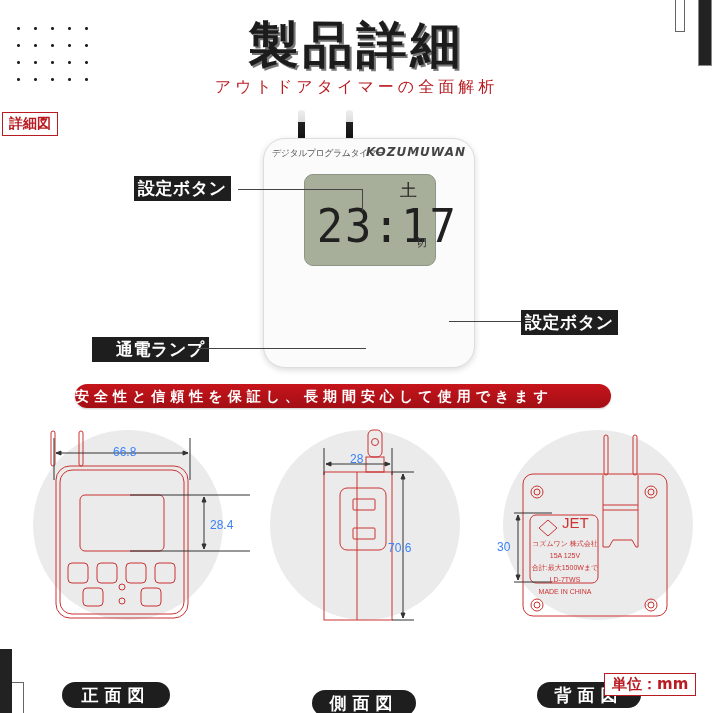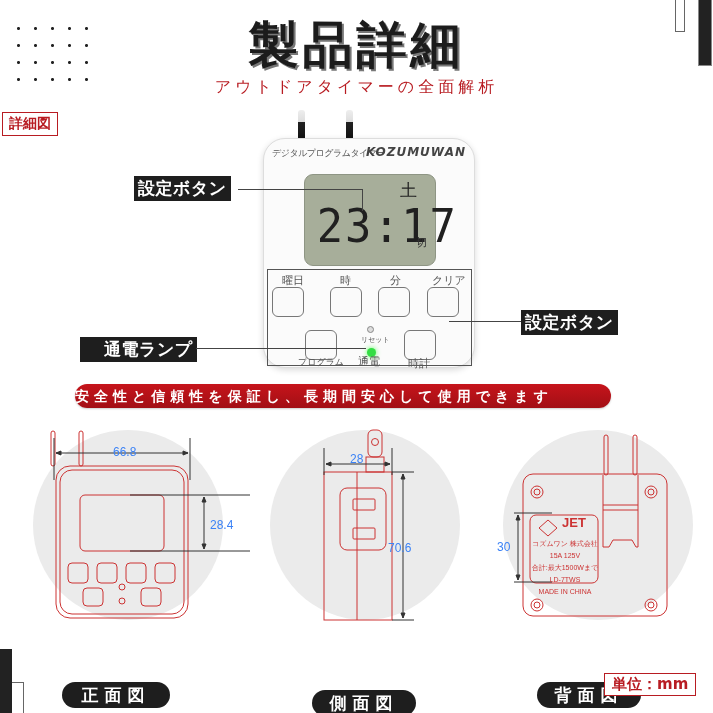--- a/index.html
+++ b/index.html
@@ -79,48 +79,30 @@
 <div class="abs prong" style="left:346px; top:110px;"></div>
 
 <div class="abs device">
   <div class="abs dev-jp">デジタルプログラムタイマー</div>
   <div class="abs dev-brand">KOZUMUWAN</div>
   <div class="abs lcd">
     <div class="abs lcd-day">土</div>
     <div class="abs lcd-time">23:17</div>
     <div class="abs lcd-mode">切</div>
   </div>
-  <div class="abs keypad">
-    <div class="abs key-label" style="left:14px; top:3px;">曜日</div>
-    <div class="abs key-label" style="left:72px; top:3px;">時</div>
-    <div class="abs key-label" style="left:122px; top:3px;">分</div>
-    <div class="abs key-label" style="left:164px; top:3px;">クリア</div>
-    <div class="abs key" style="left:4px; top:17px;"></div>
-    <div class="abs key" style="left:62px; top:17px;"></div>
-    <div class="abs key" style="left:110px; top:17px;"></div>
-    <div class="abs key" style="left:159px; top:17px;"></div>
-    <div class="abs reset-dot" style="left:99px; top:56px;"></div>
-    <div class="abs reset-label" style="left:93px; top:65px;">リセット</div>
-    <div class="abs led" style="left:99px; top:78px;"></div>
-    <div class="abs key" style="left:37px; top:60px;"></div>
-    <div class="abs key" style="left:136px; top:60px;"></div>
-    <div class="abs key-label" style="left:30px; top:86px; font-size:9px;">プログラム</div>
-    <div class="abs key-label" style="left:90px; top:84px;">通電</div>
-    <div class="abs key-label" style="left:140px; top:86px;">時計</div>
-  </div>
 </div>
 
 <div class="abs callout" style="left:134px; top:176px;">設定ボタン</div>
 <div class="abs line" style="left:238px; top:189px; width:124px;"></div>
 <div class="abs vline" style="left:362px; top:189px; height:22px;"></div>
 
 <div class="abs callout" style="left:521px; top:310px;">設定ボタン</div>
 <div class="abs line" style="left:449px; top:321px; width:72px;"></div>
 
-<div class="abs callout" style="left:80px; top:337px;padding-left:24px;">通電ランプ</div>
+<div class="abs callout" style="left:92px; top:337px;padding-left:24px;">通電ランプ</div>
 <div class="abs line" style="left:196px; top:348px; width:170px;"></div>
 
 <div class="abs banner">安全性と信頼性を保証し、長期間安心して使用できます</div>
 
 <div class="abs circle" style="left:33px; top:430px;"></div>
 <svg class="abs" style="left:30px; top:420px;" width="220" height="220">
   <g fill="none" stroke="#c33" stroke-width="1">
     <rect x="21" y="11" width="4" height="35" rx="2"></rect>
     <rect x="49" y="11" width="4" height="35" rx="2"></rect>
     <rect x="26" y="46" width="132" height="152" rx="14"></rect>
@@ -202,21 +184,21 @@
     <polygon points="68,100 77,108 68,116 59,108"></polygon>
   </g>
   <g stroke="#333" stroke-width="1" fill="#333">
     <line x1="34" y1="93" x2="72" y2="93"></line>
     <line x1="34" y1="162" x2="72" y2="162"></line>
     <line x1="38" y1="95" x2="38" y2="160"></line>
     <polygon points="38,95 36,100 40,100"></polygon>
     <polygon points="38,160 36,155 40,155"></polygon>
   </g>
 </svg>
-<div class="abs label-text" style="left:562px; top:517px; font-size:13px; font-weight:bold;">JET</div>
+<div class="abs label-text" style="left:562px; top:517px; font-size:15px; font-weight:normal;">JET</div>
 <div class="abs label-text" style="left:531px; top:538px; width:68px; font-size:7px;">
   <div>コズムワン 株式会社</div>
   <div>15A 125V</div>
   <div>合計:最大1500Wまで</div>
   <div>LD-7TWS</div>
   <div>MADE IN CHINA</div>
 </div>
 <div class="abs dim" style="left:497px; top:540px;">30</div>
 <div class="abs pill" style="left:537px; top:636px; width:104px;">背面図</div>
 

